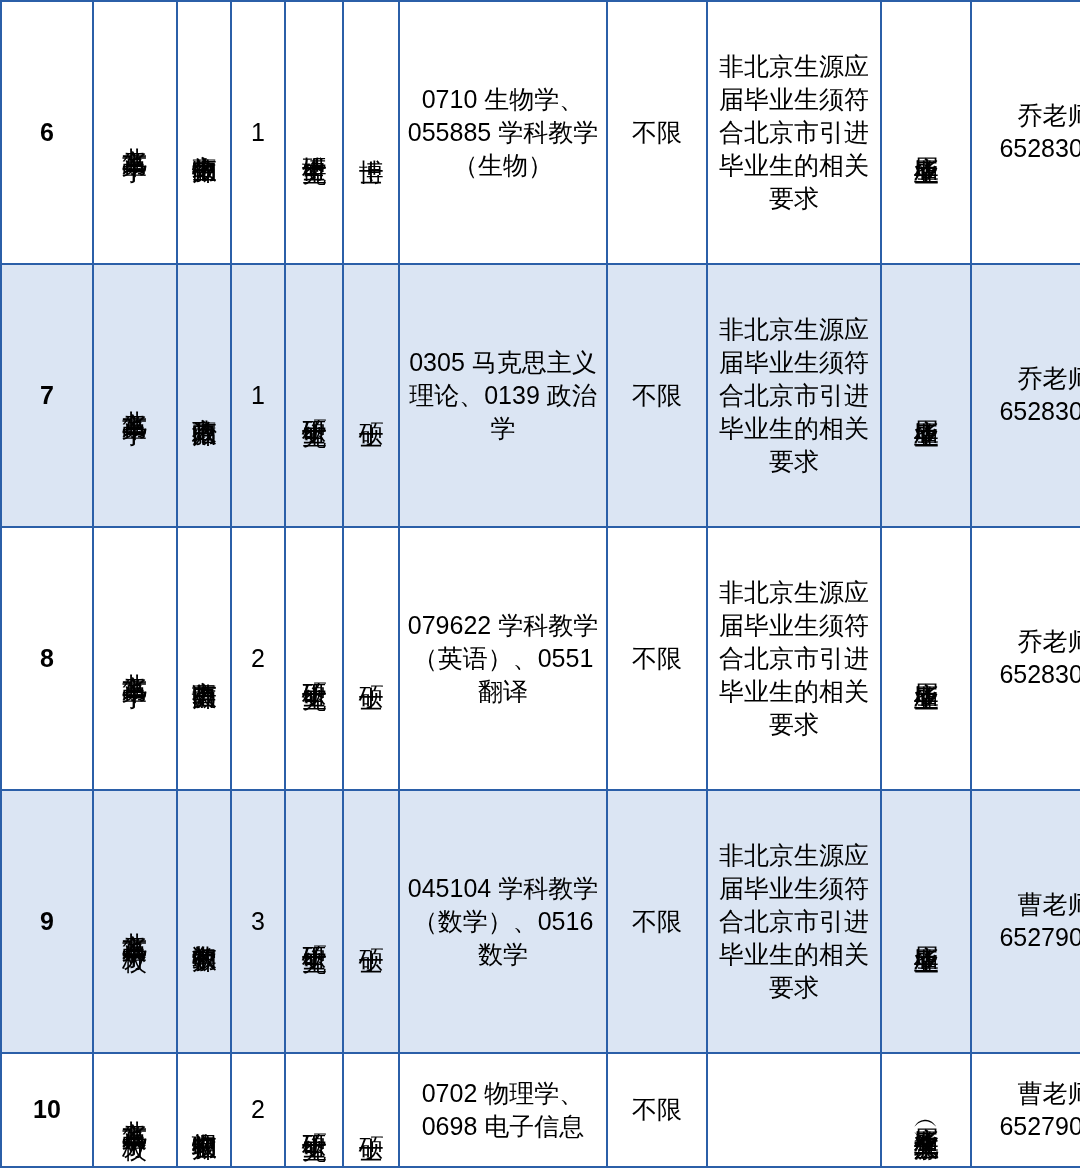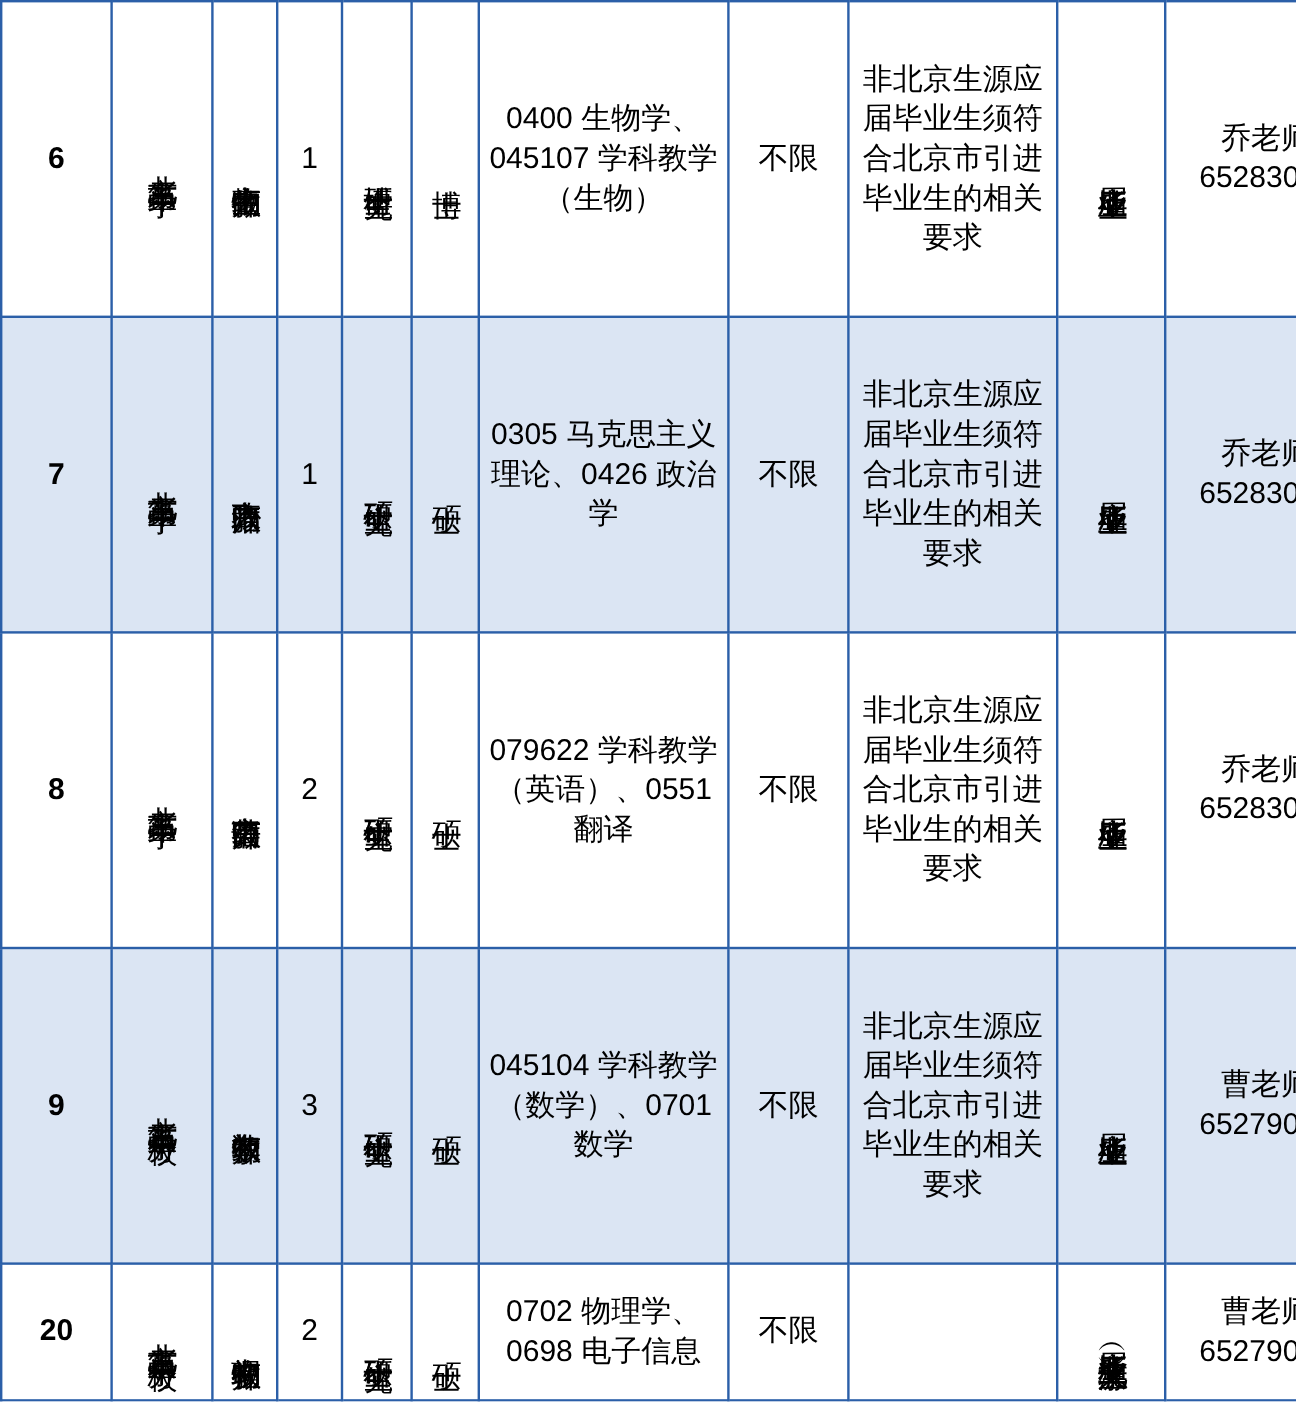--- a/index.html
+++ b/index.html
@@ -114,21 +114,21 @@
       <td class="cell-vert">
         <span class="vert-narrow">高中生物教师</span>
       </td>
       <td class="nowrap-num">1</td>
       <td class="cell-vert">
         <span class="vert-narrow">博士研究生</span>
       </td>
       <td class="cell-vert">
         <span class="vert-narrow">博士</span>
       </td>
-      <td class="wrapcell">0400 生物学、045107 学科教学（生物）</td>
+      <td class="wrapcell">0710 生物学、055885 学科教学（生物）</td>
       <td>不限</td>
       <td class="wrapcell">非北京生源应届毕业生须符合北京市引进毕业生的相关要求</td>
       <td class="cell-vert">
         <span class="vert-narrow">应届毕业生</span>
       </td>
       <td class="contact">乔老师 65283096</td>
     </tr>
 
     <tr class="shaded">
       <td class="idx">7</td>
@@ -138,21 +138,21 @@
       <td class="cell-vert">
         <span class="vert-narrow">高中政治教师</span>
       </td>
       <td class="nowrap-num">1</td>
       <td class="cell-vert">
         <span class="vert-narrow">硕士研究生</span>
       </td>
       <td class="cell-vert">
         <span class="vert-narrow">硕士</span>
       </td>
-      <td class="wrapcell">0305 马克思主义理论、0426 政治学</td>
+      <td class="wrapcell">0305 马克思主义理论、0139 政治学</td>
       <td>不限</td>
       <td class="wrapcell">非北京生源应届毕业生须符合北京市引进毕业生的相关要求</td>
       <td class="cell-vert">
         <span class="vert-narrow">应届毕业生</span>
       </td>
       <td class="contact">乔老师 65283096</td>
     </tr>
 
     <tr class="plain">
       <td class="idx">8</td>
@@ -186,31 +186,31 @@
       <td class="cell-vert">
         <span class="vert-narrow">初中数学教师</span>
       </td>
       <td class="nowrap-num">3</td>
       <td class="cell-vert">
         <span class="vert-narrow">硕士研究生</span>
       </td>
       <td class="cell-vert">
         <span class="vert-narrow">硕士</span>
       </td>
-      <td class="wrapcell">045104 学科教学（数学）、0701 数学</td>
+      <td class="wrapcell">045104 学科教学（数学）、0516 数学</td>
       <td>不限</td>
       <td class="wrapcell">非北京生源应届毕业生须符合北京市引进毕业生的相关要求</td>
       <td class="cell-vert">
         <span class="vert-narrow">应届毕业生</span>
       </td>
       <td class="contact">曹老师 65279032</td>
     </tr>
 
     <tr class="plain">
-      <td class="idx">20</td>
+      <td class="idx">10</td>
       <td class="cell-vert">
         <span class="vert">北京市第二中学分校</span>
       </td>
       <td class="cell-vert">
         <span class="vert-narrow">初中物理教师</span>
       </td>
       <td class="nowrap-num">2</td>
       <td class="cell-vert">
         <span class="vert-narrow">硕士研究生</span>
       </td>

